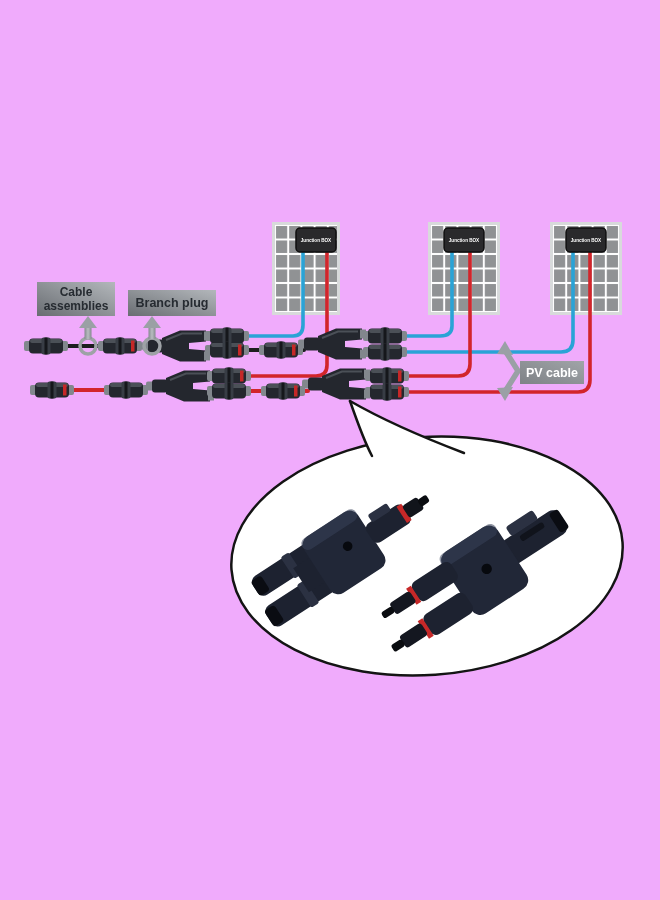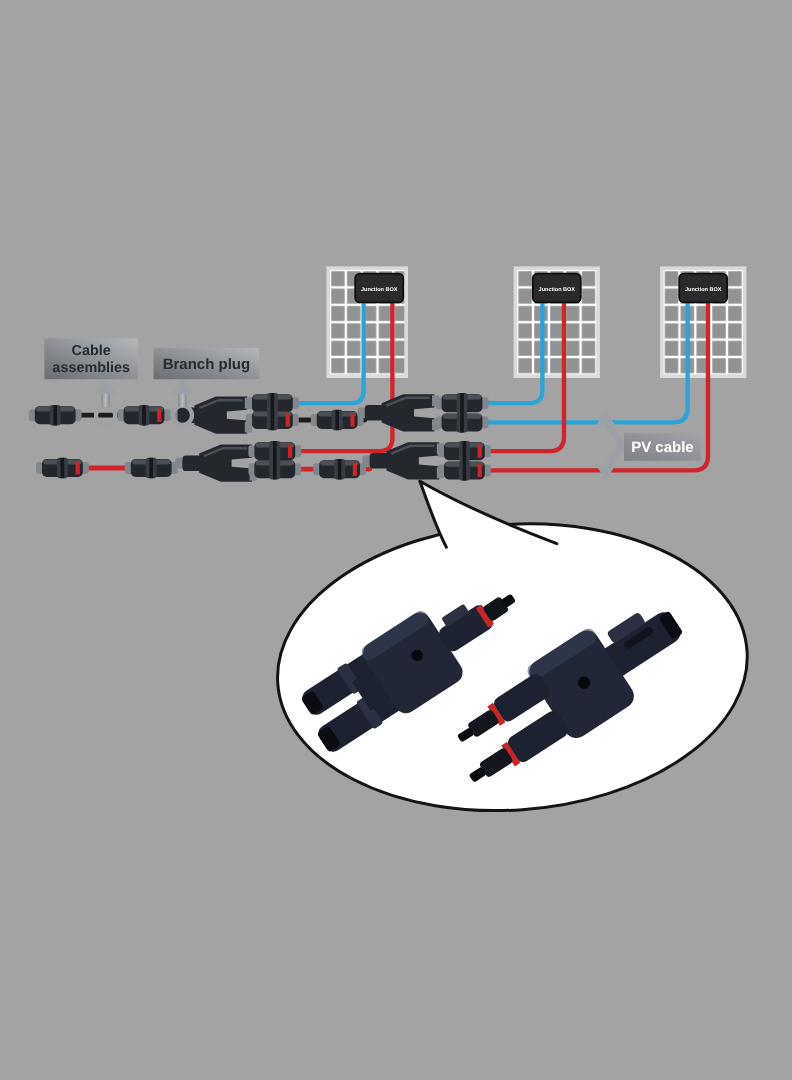--- a/index.html
+++ b/index.html
@@ -1,16 +1,16 @@
 <!DOCTYPE html>
 <html><head>
 <meta charset="utf-8">
 <style>
   html,body{margin:0;padding:0;background:#ffffff;}
-  .stage{position:relative;width:660px;height:900px;background:#a3a3a3;overflow:hidden;
+  .stage{position:relative;width:660px;height:900px;background:#f0abfc;overflow:hidden;
          font-family:"Liberation Sans", sans-serif;}
   svg{display:block;}
   text{font-family:"Liberation Sans", sans-serif;}
 </style>
 </head>
 <body>
 
 <div class="stage">
 <svg width="660" height="900" viewBox="0 0 660 900">
   <defs>

